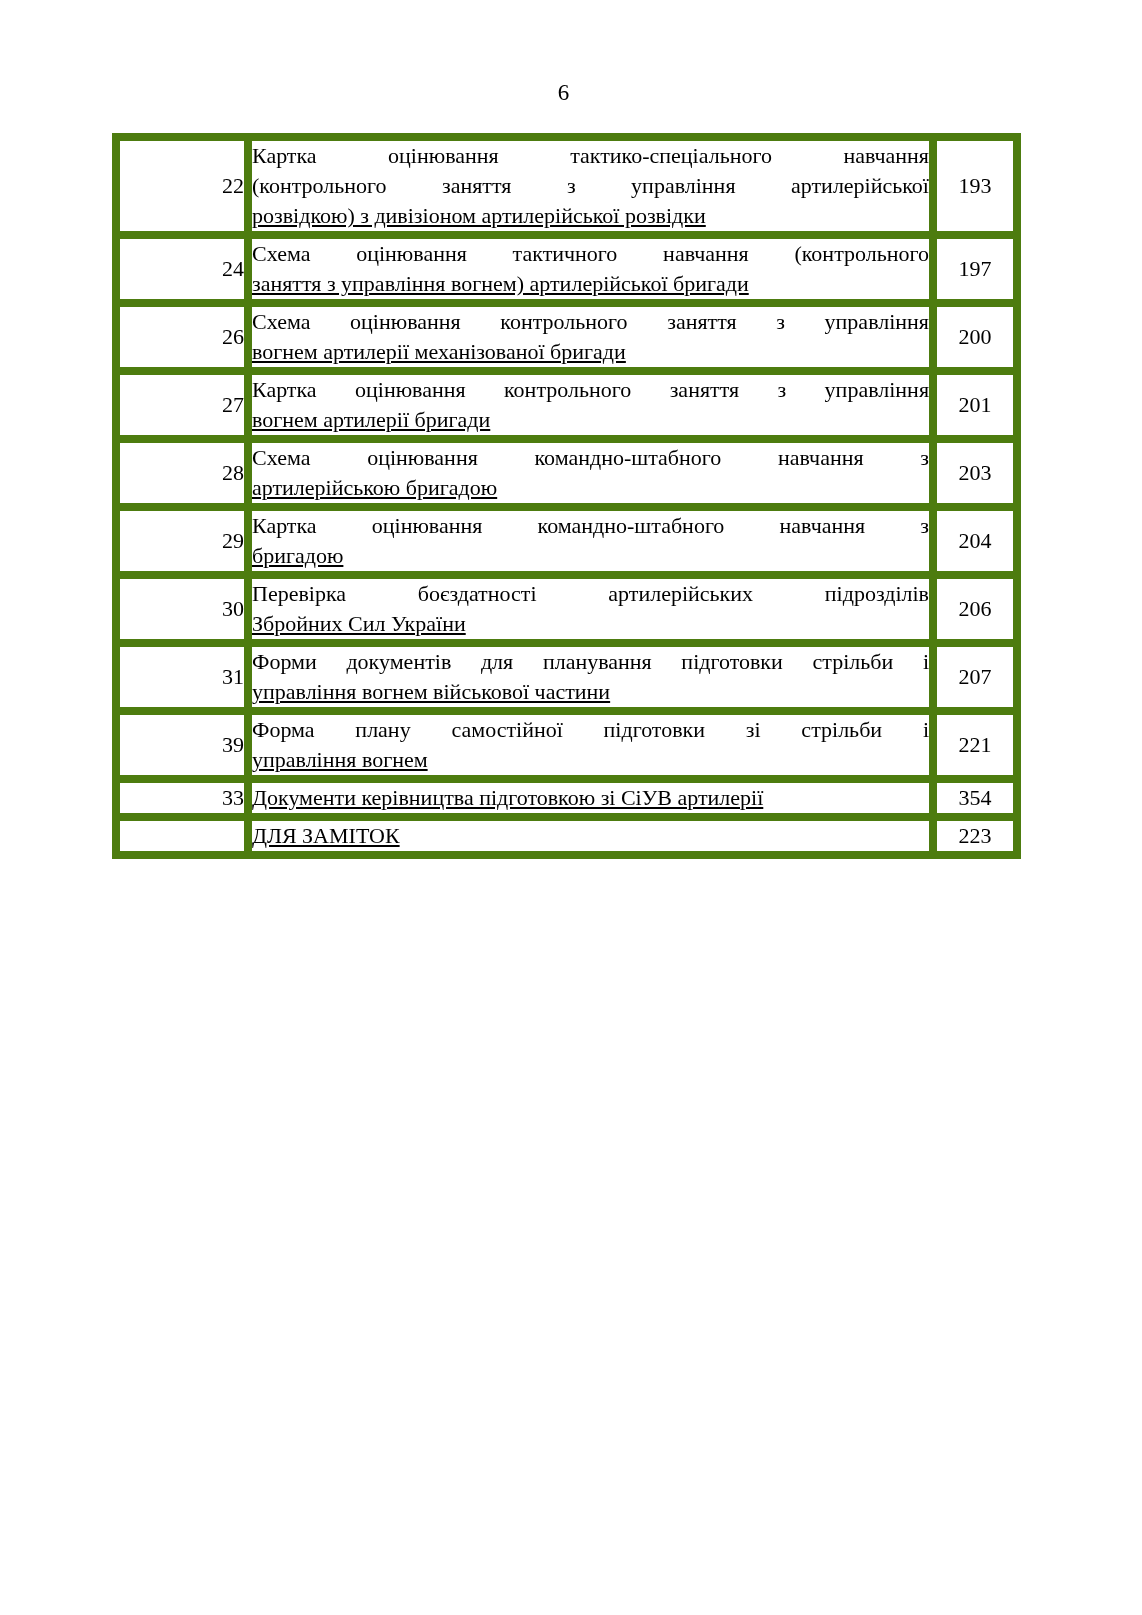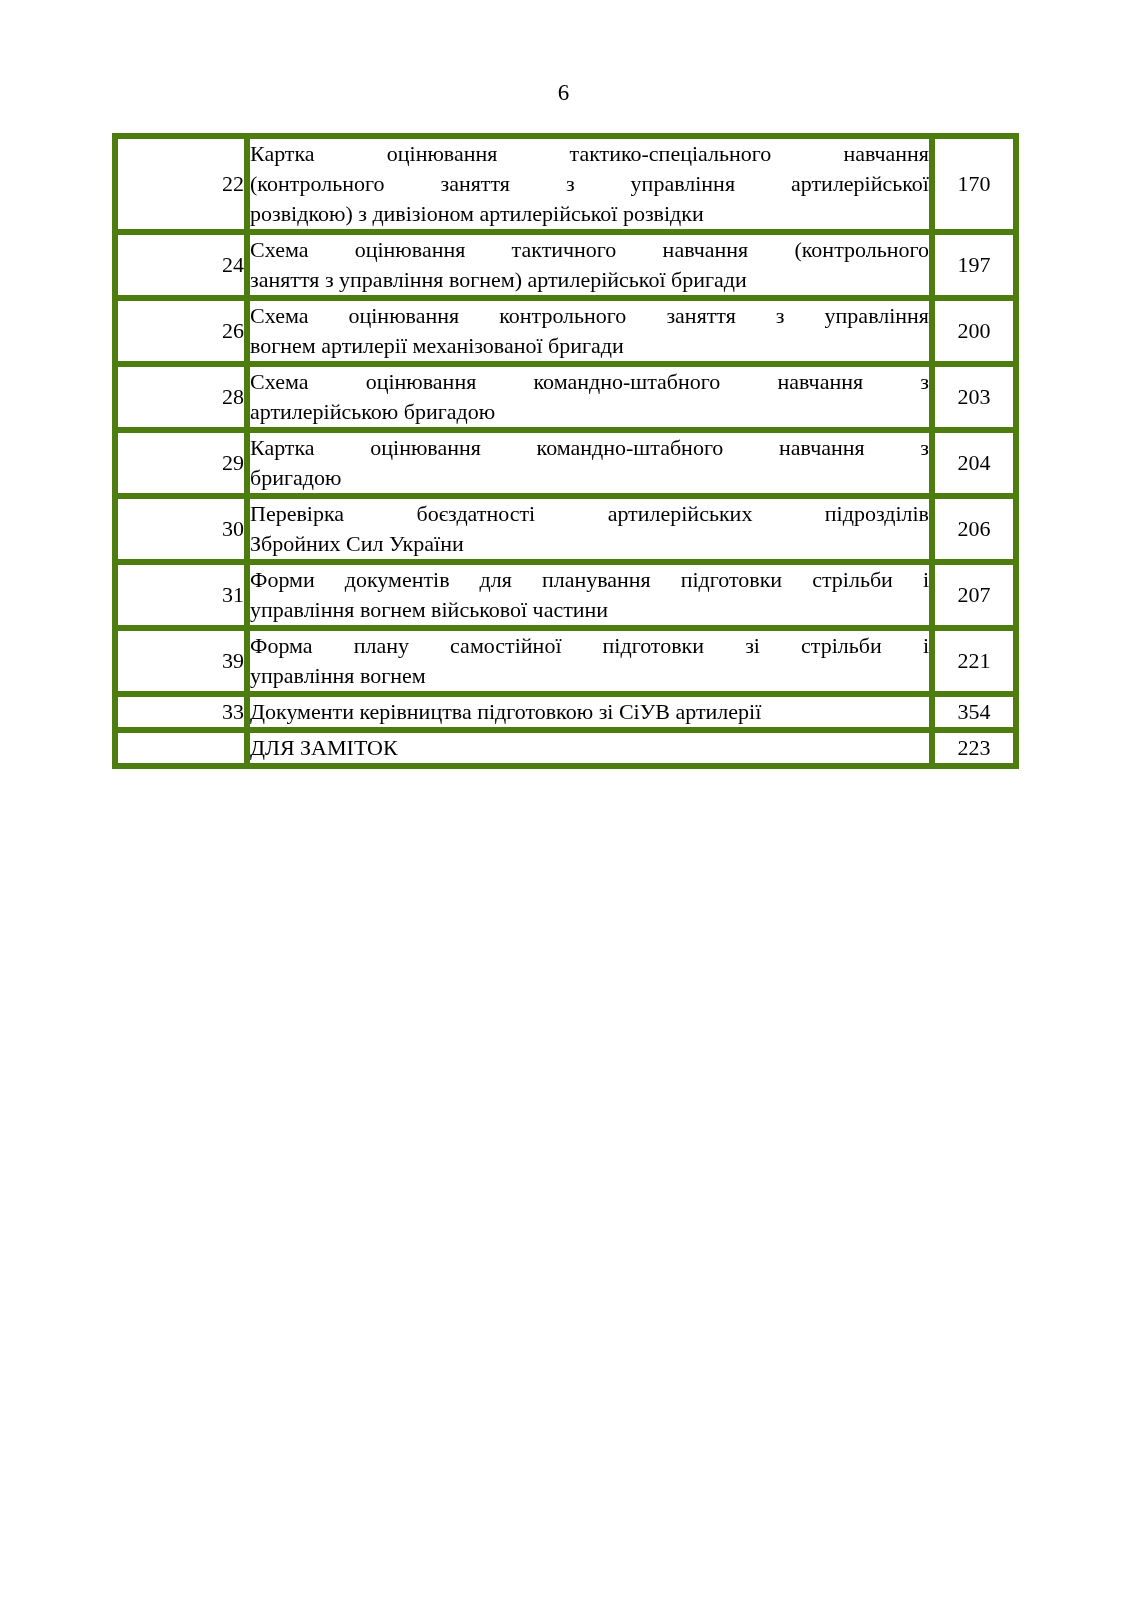--- a/index.html
+++ b/index.html
@@ -26,21 +26,21 @@
     font-size: 23px;
     line-height: 30px;
   }
   table.toc {
     border-collapse: collapse;
     table-layout: fixed;
     margin-left: 112px;
     width: 901px;
   }
   table.toc td {
-    border: 6px solid #4d7c0f;
+    border: 8px solid #4d7c0f;
     font-size: 22px;
     line-height: 30px;
     vertical-align: middle;
     padding: 0;
     overflow: hidden;
   }
   td.num {
     text-align: right;
     font-size: 23px;
   }
@@ -53,20 +53,21 @@
   }
   .tline {
     text-align: justify;
     text-align-last: justify;
     word-spacing: 1px;
   }
   .tline.last {
     text-align: left;
     text-align-last: left;
     word-spacing: normal;
+    text-decoration: underline;
   }
 </style>
 </head>
 <body>
 
 <div class="page">
 
   <div class="page-number">6</div>
 
   <table class="toc">
@@ -76,37 +77,45 @@
       <col style="width:84px">
     </colgroup>
     <tbody>
         <tr>
     <td class="num">22</td>
     <td class="title">
             <div class="tline">Картка оцінювання тактико-спеціального навчання</div>
             <div class="tline">(контрольного заняття з управління артилерійської</div>
             <div class="tline last">розвідкою) з дивізіоном артилерійської розвідки</div>
           </td>
-    <td class="pageno">170</td>
+    <td class="pageno">193</td>
   </tr>
         <tr>
     <td class="num">24</td>
     <td class="title">
             <div class="tline">Схема оцінювання тактичного навчання (контрольного</div>
             <div class="tline last">заняття з управління вогнем) артилерійської бригади</div>
           </td>
     <td class="pageno">197</td>
   </tr>
         <tr>
     <td class="num">26</td>
     <td class="title">
             <div class="tline">Схема оцінювання контрольного заняття з управління</div>
             <div class="tline last">вогнем артилерії механізованої бригади</div>
           </td>
     <td class="pageno">200</td>
+  </tr>
+        <tr>
+    <td class="num">27</td>
+    <td class="title">
+            <div class="tline">Картка оцінювання контрольного заняття з управління</div>
+            <div class="tline last">вогнем артилерії бригади</div>
+          </td>
+    <td class="pageno">201</td>
   </tr>
         <tr>
     <td class="num">28</td>
     <td class="title">
             <div class="tline">Схема оцінювання командно-штабного навчання з</div>
             <div class="tline last">артилерійською бригадою</div>
           </td>
     <td class="pageno">203</td>
   </tr>
         <tr>

